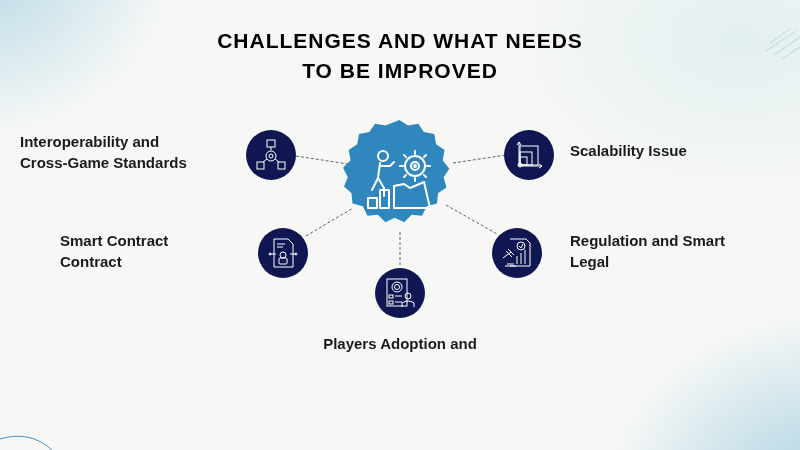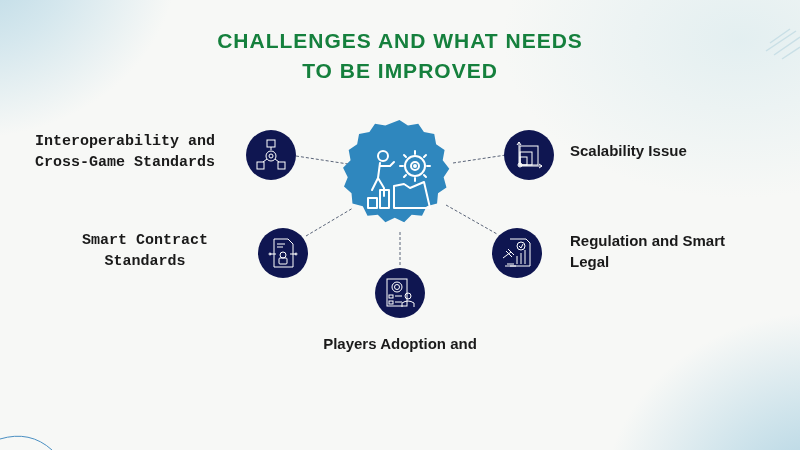--- a/index.html
+++ b/index.html
@@ -16,34 +16,34 @@
     position: absolute; right: -120px; bottom: -140px; width: 320px; height: 280px;
     background: radial-gradient(ellipse at 70% 70%, #a9cfe0 0%, rgba(180,214,228,0.6) 35%, rgba(247,248,246,0) 70%);
   }
   .bg-tr {
     position: absolute; right: 0; top: 0; width: 300px; height: 200px;
     background: radial-gradient(ellipse at 80% 20%, rgba(225,238,240,0.9) 0%, rgba(247,248,246,0) 70%);
   }
   .title {
     position: absolute; left: 0; right: 0; top: 26px; text-align: center;
     font-weight: bold; font-size: 21px; line-height: 30px; letter-spacing: 1px;
-    color: #15803d;
+    color: #000000;
   }
   .title span { display: block; }
   svg.connectors { position: absolute; left: 0; top: 0; }
   .node {
     position: absolute; width: 50px; height: 50px; border-radius: 50%;
     background: #0f1651; display: flex; align-items: center; justify-content: center;
   }
   .label {
     position: absolute; font-weight: bold; font-size: 15px; line-height: 21px; color: #1a1a1a;
   }
   .label span { display: block; }
   .right { text-align: left; }
-  .left { text-align: center; font-family: Liberation Mono, monospace; }
+  .left { text-align: left; }
   .center { text-align: center; }
   .hub { position: absolute; left: 340px; top: 118px; width: 118px; height: 116px; }
   .deco-lines { position: absolute; right: 0; top: 25px; }
   .deco-arc { position: absolute; left: 0; bottom: 0; }
 </style>
 </head>
 <body>
 
 <div class="bg-tl"></div>
 <div class="bg-tr"></div>
@@ -135,21 +135,21 @@
       <circle cx="17" cy="19" r="3"></circle>
       <rect x="13" y="22" width="8" height="6" rx="1"></rect>
       <path d="M4 18 L10 18 M24 18 L30 18"></path>
       <circle cx="4" cy="18" r="1"></circle>
       <circle cx="30" cy="18" r="1"></circle>
     </g>
   </svg>
 </div>
 <div class="label left" style="left:60px; top:230px; width:170px;">
   <span>Smart Contract</span>
-  <span>Standards</span>
+  <span>Contract</span>
 </div>
 
 <div class="node" style="left:492px; top:228px;">
   <svg width="34" height="34" viewBox="0 0 34 34">
     <g fill="none" stroke="#fff" stroke-width="1">
       <path d="M10 3 L26 3 L30 7 L30 30 L10 30"></path>
       <circle cx="21" cy="10" r="4"></circle>
       <path d="M19 10 L21 12 L23 8"></path>
       <path d="M17 28 L17 20 M21 28 L21 17 M25 28 L25 14"></path>
       <path d="M3 22 L11 16 M8 13 L14 19 M6 15 L12 21"></path>

